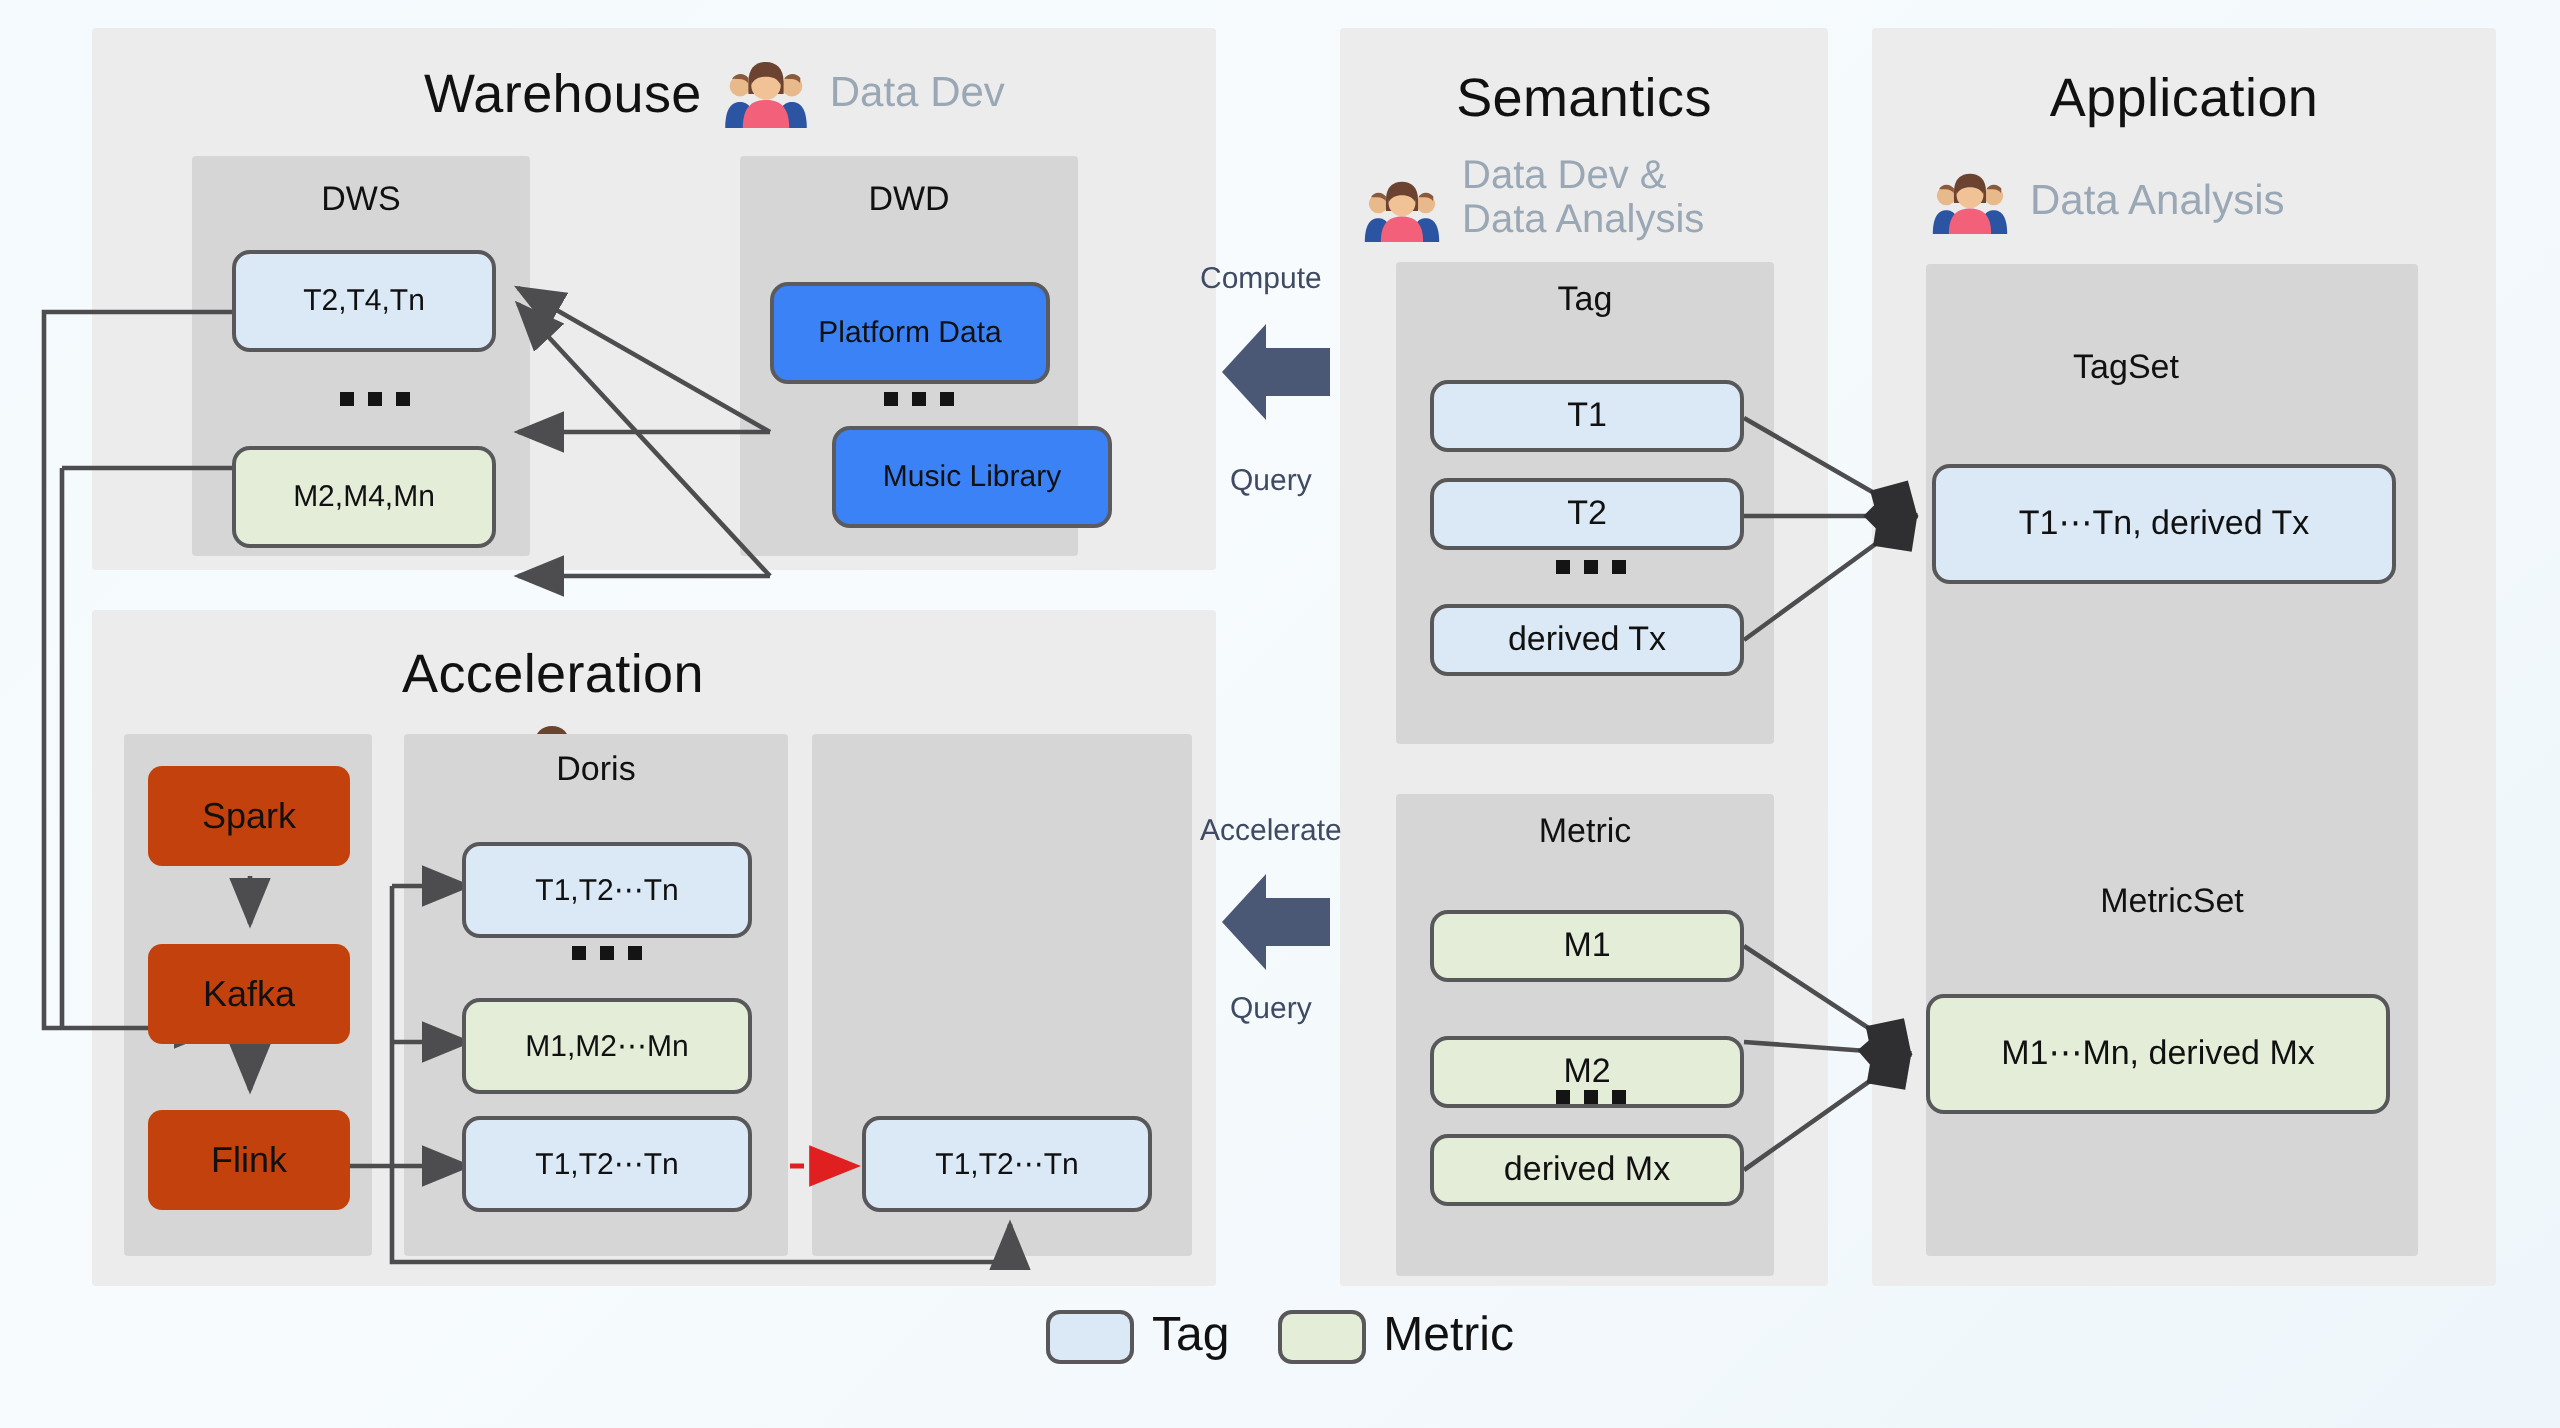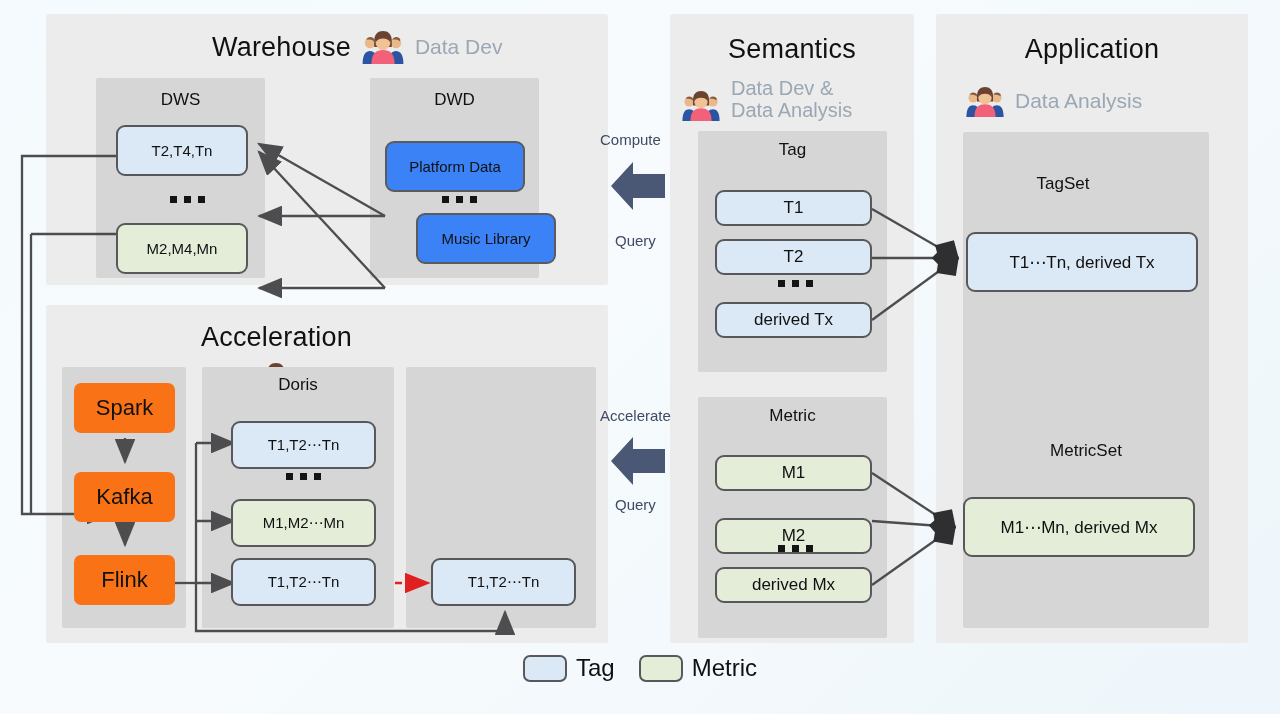--- a/index.html
+++ b/index.html
@@ -22,21 +22,21 @@
 
   .sub-title{position:absolute;font-size:17px;color:#111;text-align:center;white-space:nowrap;}
 
   .node{position:absolute;box-sizing:border-box;border:2px solid #58585a;border-radius:9px;
         display:flex;align-items:center;justify-content:center;
         font-size:15px;color:#111;text-align:center;z-index:6;}
   .node.big{font-size:17px;}
   .tag{background:#dbe8f5;}
   .metric{background:#e3edd8;}
   .src{background:#3b82f6;border-color:#5b5b5d;}
-  .proc{background:#f97316;border:none;border-radius:7px;font-size:22px;}
+  .proc{background:#c2410c;border:none;border-radius:7px;font-size:18px;}
 
   .dots{position:absolute;display:flex;gap:7px;z-index:6;}
   .dots i{display:block;width:7px;height:7px;background:#141414;}
 
   .arrowlbl{position:absolute;font-size:15px;color:#3f4a63;white-space:nowrap;z-index:7;}
   .bigarrow{position:absolute;z-index:7;}
 
   .people{width:46px;height:34px;position:relative;flex:0 0 auto;}
   .people.sm{width:42px;height:31px;}
 

